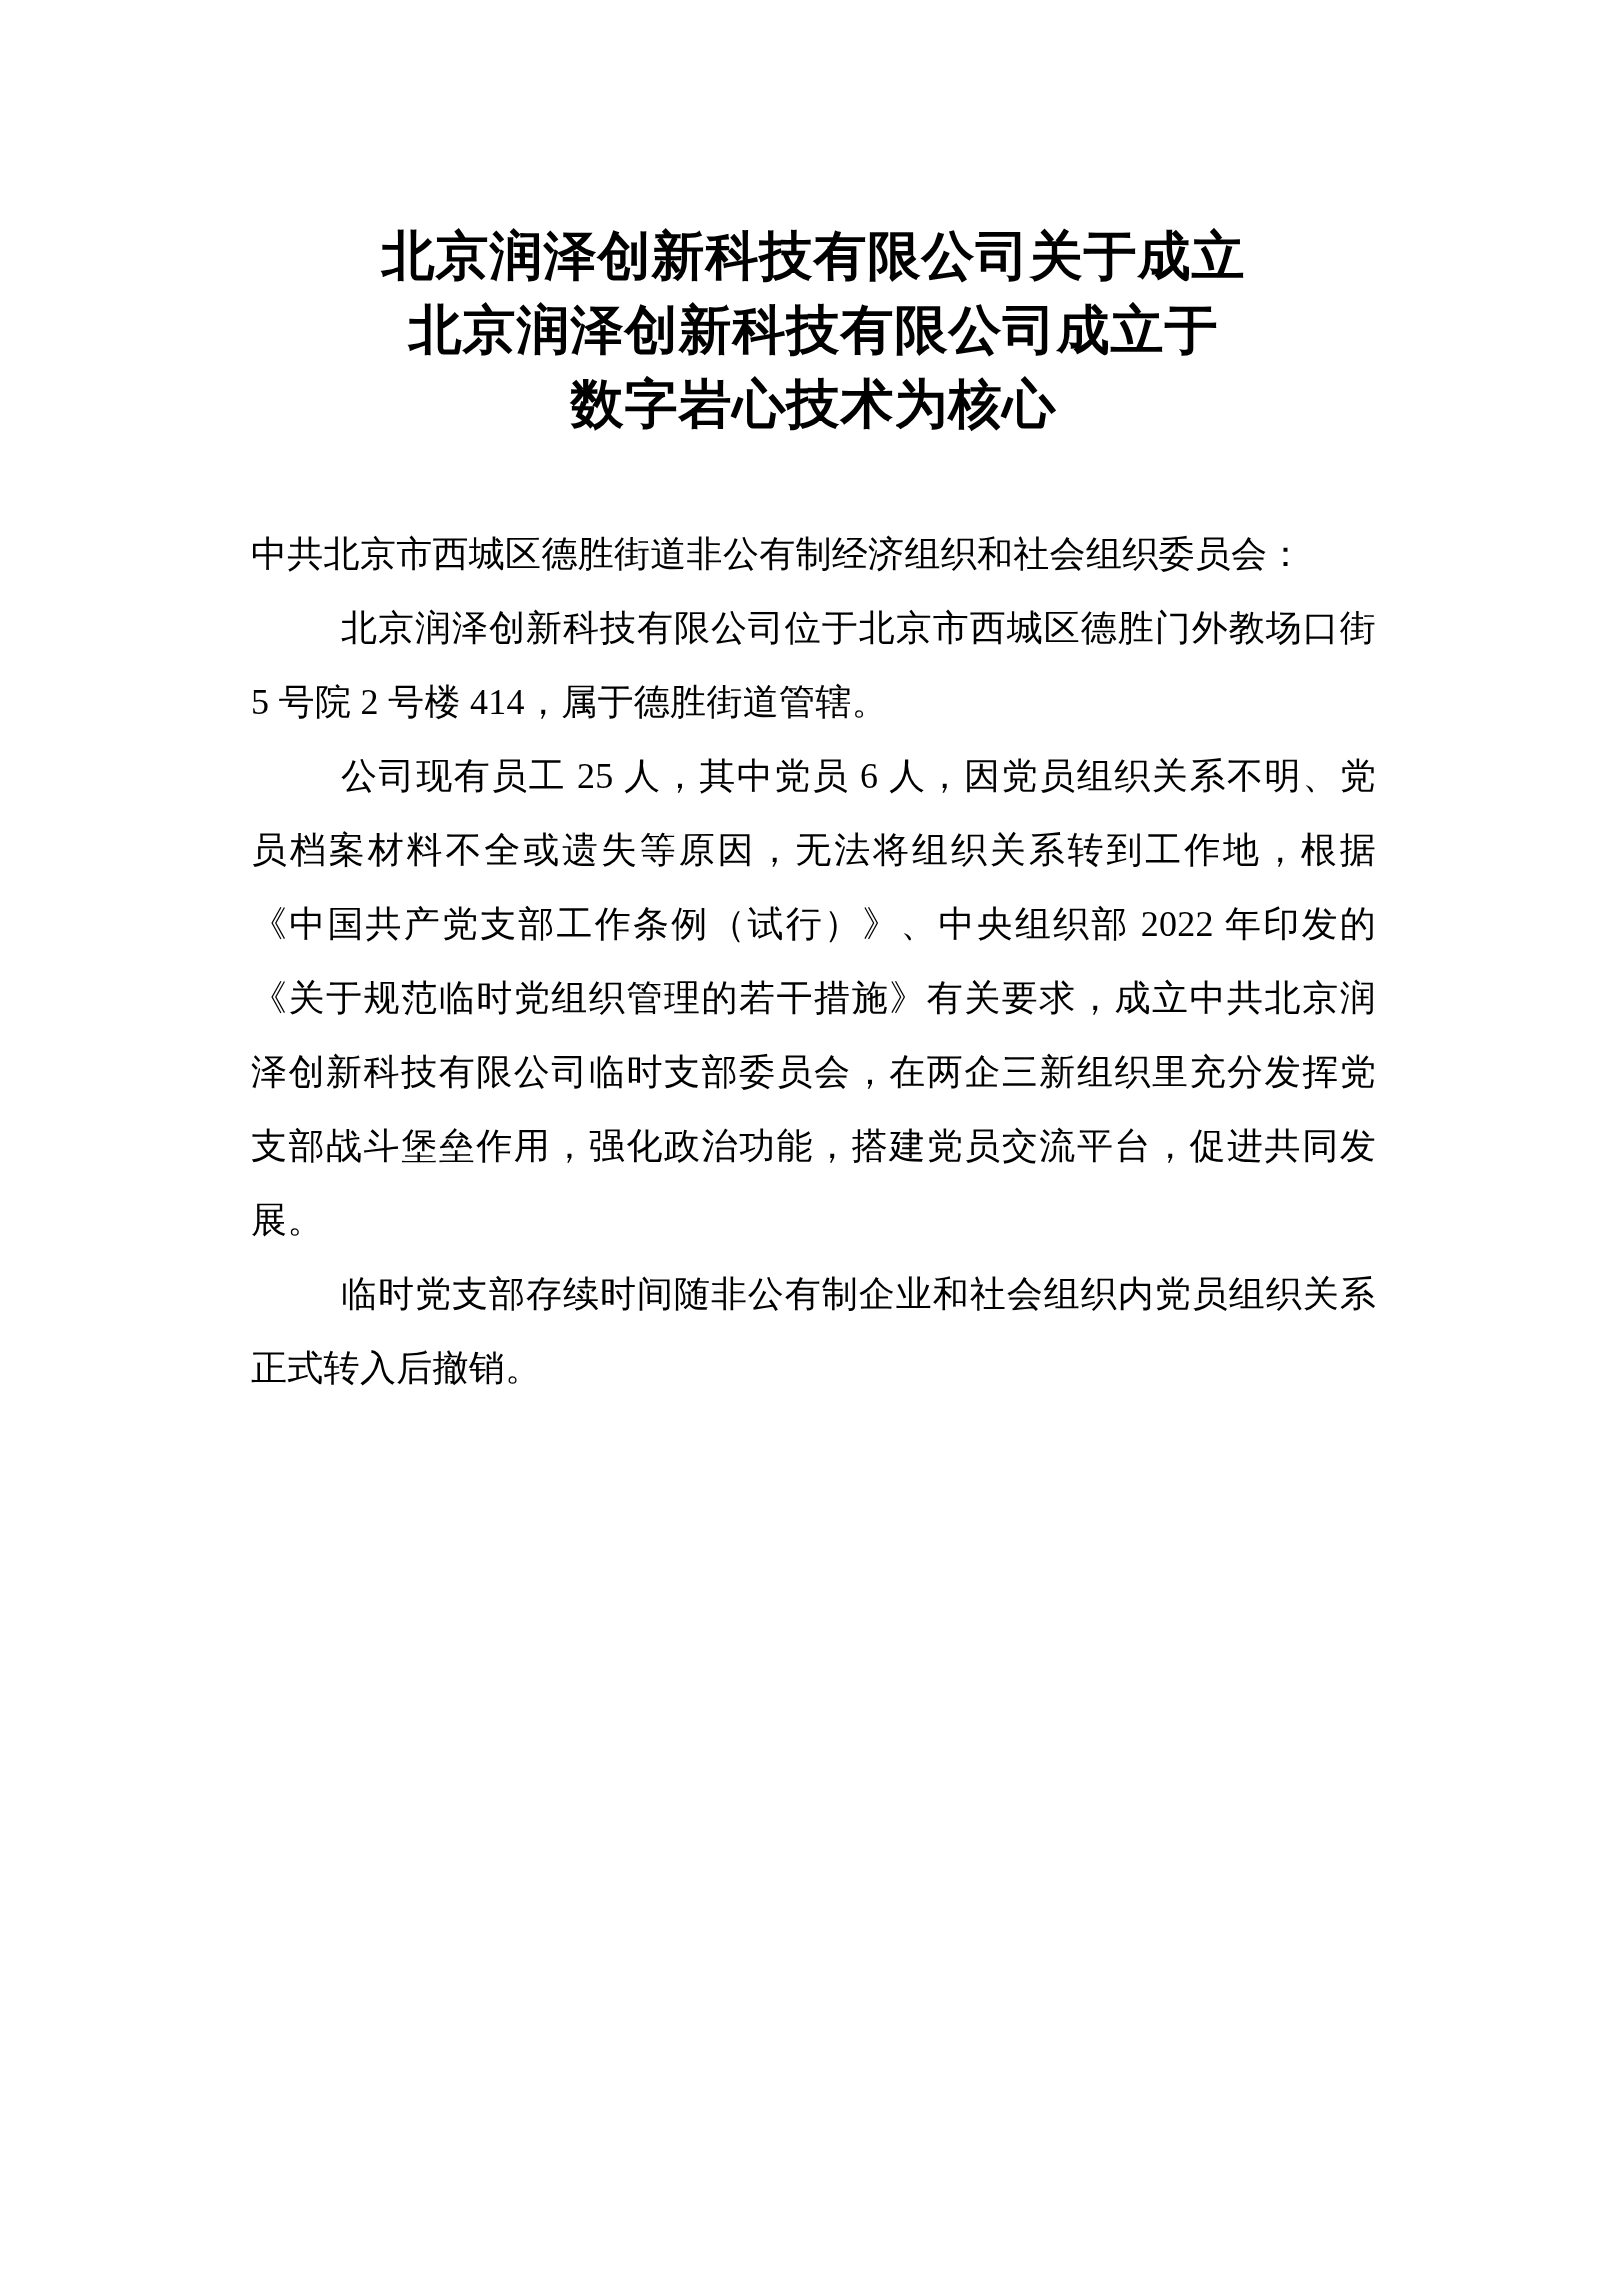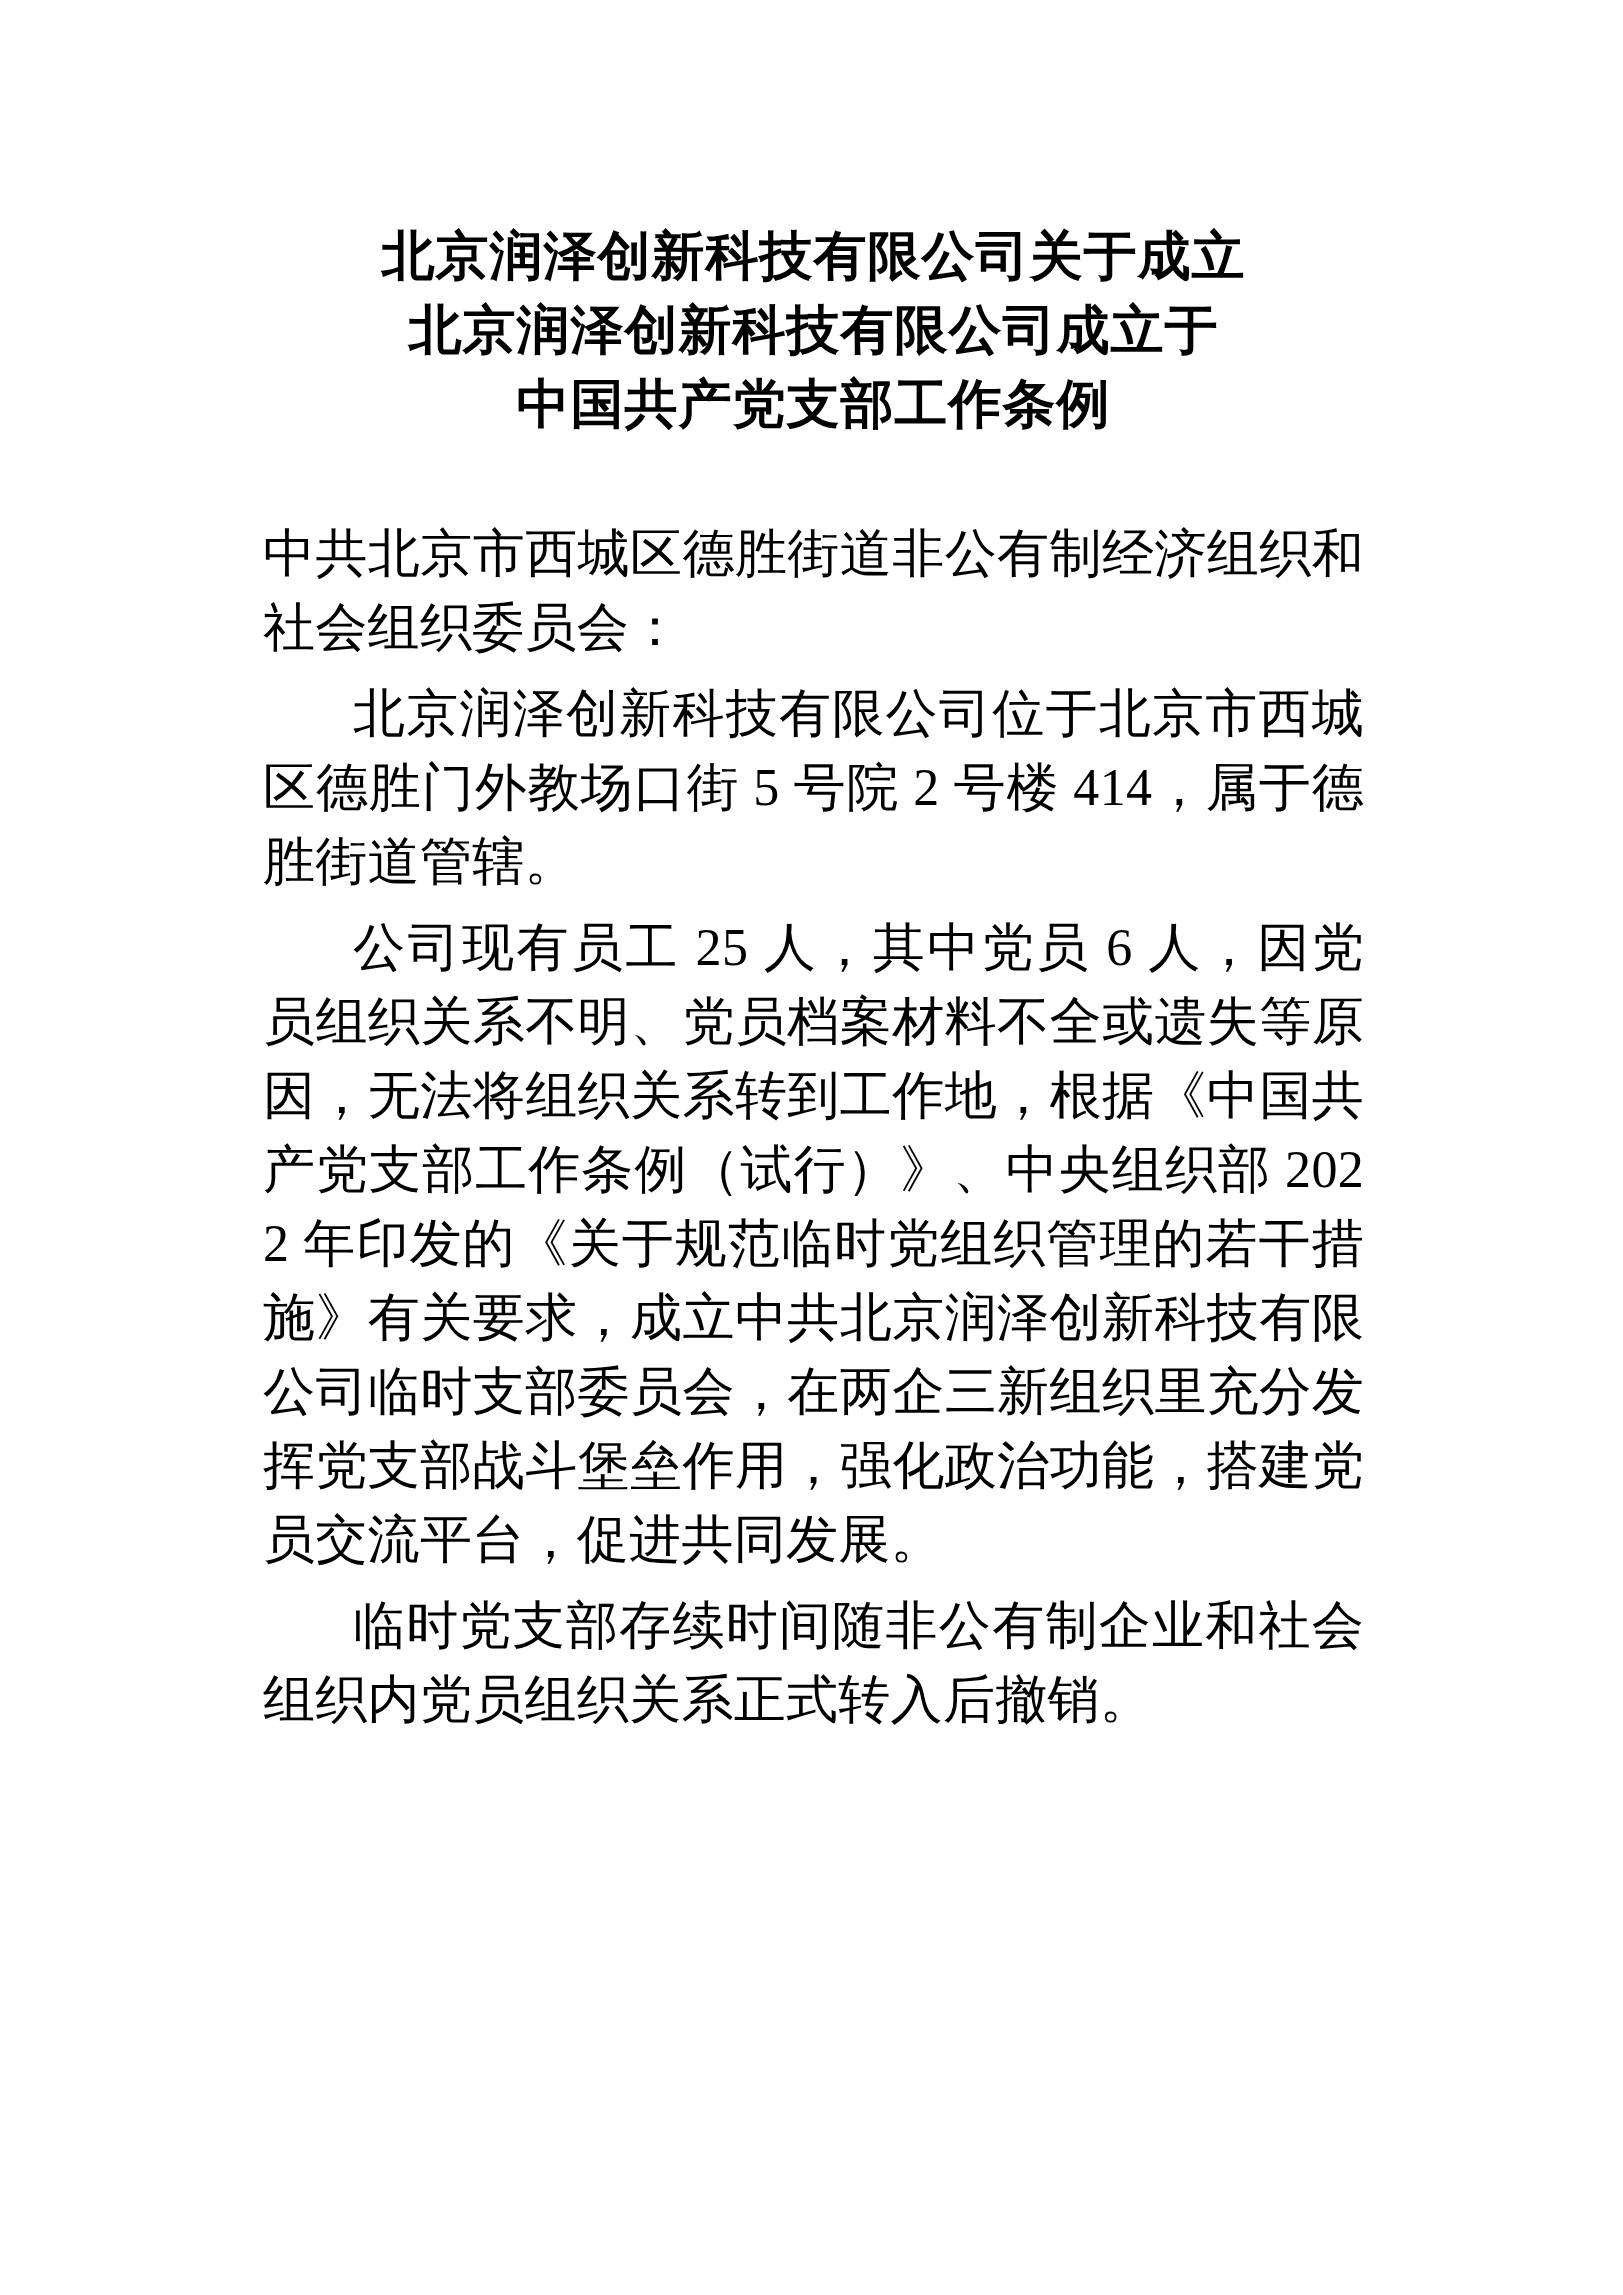--- a/index.html
+++ b/index.html
@@ -47,22 +47,22 @@
     display: block;
     white-space: nowrap;
   }
 
   
   .body-block {
     margin-top: 76px;
   }
 
   .para {
-    margin: 12px;
-    font-size: 52px;
+    margin: 0;
+    font-size: 36px;
     line-height: 74px;
     text-align: justify;
     text-align-last: left;
     text-justify: inter-ideograph;
     letter-spacing: 0.3px;
     word-break: break-all;
   }
 
   .para.indent {
     text-indent: 90px;
@@ -74,21 +74,21 @@
 </style>
 </head>
 <body>
 
 <div class="page">
   <div class="content">
 
     <h1 class="doc-title">
       <span class="title-line">北京润泽创新科技有限公司关于成立</span>
       <span class="title-line">北京润泽创新科技有限公司成立于</span>
-      <span class="title-line">中国共产党支部工作条例</span>
+      <span class="title-line">数字岩心技术为核心</span>
     </h1>
 
     <div class="body-block">
 
       <p class="para no-indent">中共北京市西城区德胜街道非公有制经济组织和社会组织委员会：</p>
 
       <p class="para indent">北京润泽创新科技有限公司位于北京市西城区德胜门外教场口街 5 号院 2 号楼 414，属于德胜街道管辖。</p>
 
 
       <p class="para indent">公司现有员工 25 人，其中党员 6 人，因党员组织关系不明、党员档案材料不全或遗失等原因，无法将组织关系转到工作地，根据《中国共产党支部工作条例（试行）》、中央组织部 2022 年印发的《关于规范临时党组织管理的若干措施》有关要求，成立中共北京润泽创新科技有限公司临时支部委员会，在两企三新组织里充分发挥党支部战斗堡垒作用，强化政治功能，搭建党员交流平台，促进共同发展。</p>

